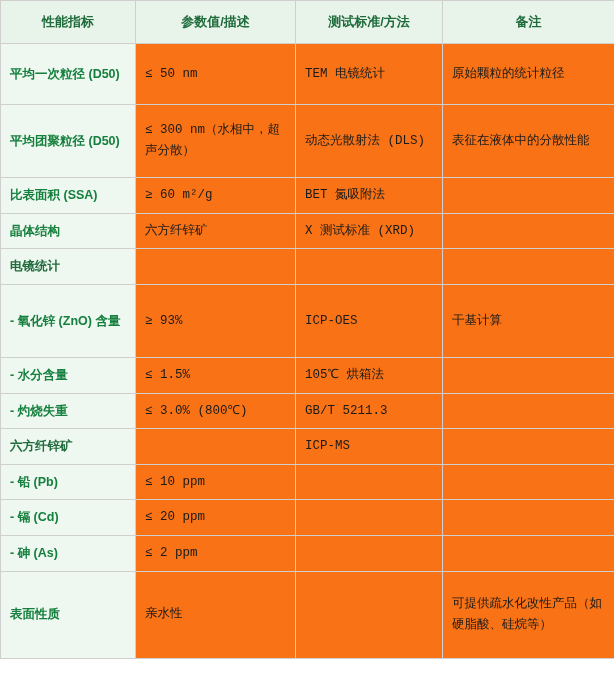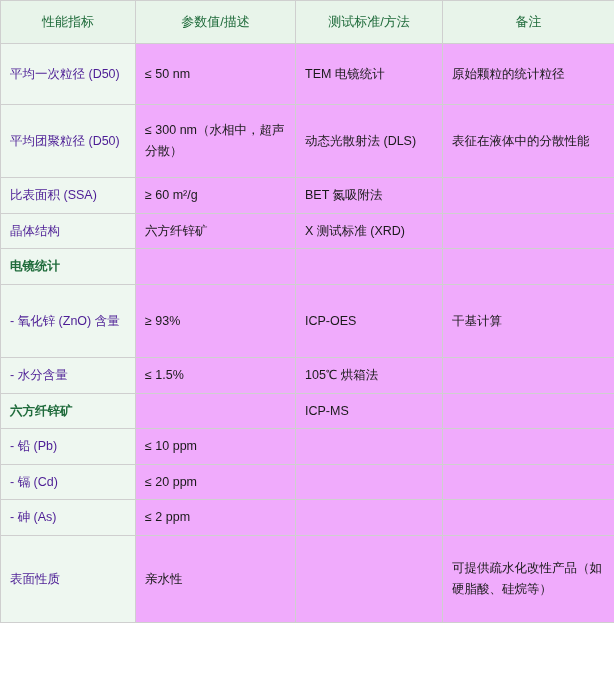--- a/index.html
+++ b/index.html
@@ -24,43 +24,45 @@
     vertical-align: middle;
     font-size: 12.5px;
     color: #1a1a1a;
     padding: 7px 9px;
     line-height: 1.65;
     word-break: break-word;
   }
   .spec-table thead th {
     background: #e8f4ea;
     color: #1f6b3b;
-    font-weight: normal;
+    font-weight: bold;
     text-align: center;
     height: 30px;
     padding: 6px 16px;
     font-size: 13px;
   }
   col.c0 { width: 135px; }
   col.c1 { width: 160px; }
   col.c2 { width: 147px; }
   col.c3 { width: 172px; }
 
   td.label-cell {
     background: #eef7f0;
-    color: #4c1d95;
+    color: #15803d;
+    font-weight: bold;
   }
   td.label-cell.section {
     color: #1f6b3b;
     font-weight: bold;
   }
   td.value-cell,
   td.method-cell,
   td.note-cell {
-    background: #f0abfc;
+    background: #f97316;
+    font-family: Liberation Mono, monospace;
   }
   td.method-cell,
   td.value-cell,
   td.note-cell {
     text-align: left;
   }
   tr.r-tall td { height: 46px; }
   tr.r-xtall td { height: 58px; }
   tr.r-last td { height: 72px; }
 </style>
@@ -119,20 +121,26 @@
         <td class="method-cell">ICP-OES</td>
         <td class="note-cell">干基计算</td>
       </tr>
       <tr>
         <td class="label-cell">- 水分含量</td>
         <td class="value-cell">≤ 1.5%</td>
         <td class="method-cell">105℃ 烘箱法</td>
         <td class="note-cell"></td>
       </tr>
       <tr>
+        <td class="label-cell">- 灼烧失重</td>
+        <td class="value-cell">≤ 3.0% (800℃)</td>
+        <td class="method-cell">GB/T 5211.3</td>
+        <td class="note-cell"></td>
+      </tr>
+      <tr>
         <td class="label-cell section">六方纤锌矿</td>
         <td class="value-cell"></td>
         <td class="method-cell">ICP-MS</td>
         <td class="note-cell"></td>
       </tr>
       <tr>
         <td class="label-cell">- 铅 (Pb)</td>
         <td class="value-cell">≤ 10 ppm</td>
         <td class="method-cell"></td>
         <td class="note-cell"></td>

